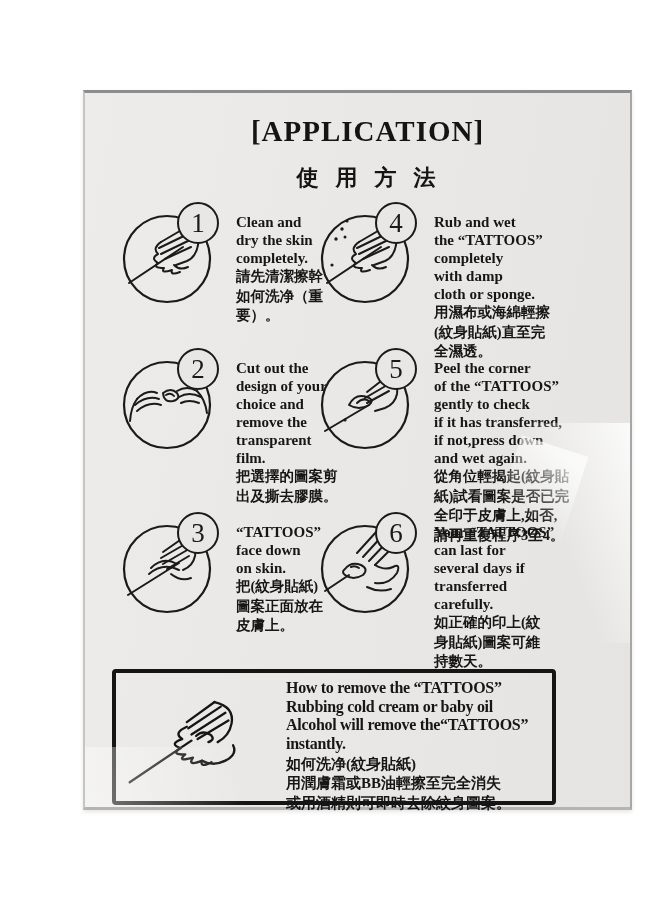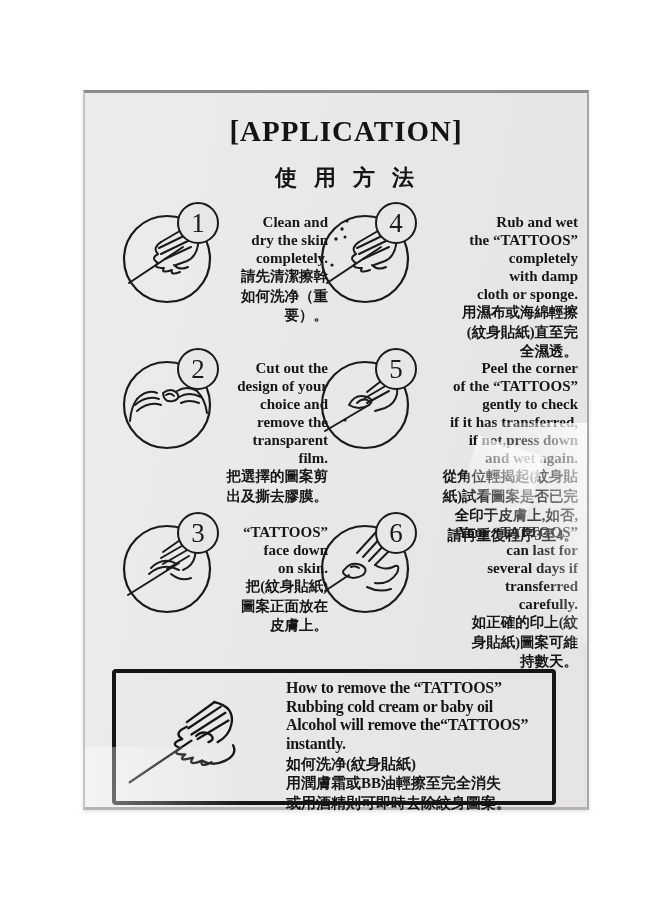--- a/index.html
+++ b/index.html
@@ -4,21 +4,21 @@
 <style>
   :root{
     --background:#ffffff;
     --sheet:#e8e7e5;
     --ink:#1a1a1a;
   }
   *{margin:0;padding:0;box-sizing:border-box;}
   body{width:660px;height:900px;background:var(--background);position:relative;overflow:hidden;
        font-family:"Liberation Serif",serif;}
   .sheet{
-    position:absolute;left:83px;top:90px;width:506px;height:720px;
+    position:absolute;left:83px;top:90px;width:549px;height:720px;
     background:linear-gradient(100deg,#edecea 0%,#e9e8e6 45%,#e5e4e2 100%);
     border-top:3px solid #8d8d8d;
     border-left:2px solid #c6c5c3;
     border-right:2px solid #a8a7a5;
     border-bottom:3px solid #b7b4b0;
     box-shadow:0 2px 4px rgba(0,0,0,0.10);
     color:var(--ink);
   }
   .titles{position:absolute;top:22px;left:0;width:100%;text-align:center;transform:translateX(10px);}
   .title-en{font-weight:bold;font-size:29px;letter-spacing:1px;color:#141414;}
@@ -27,21 +27,21 @@
   .step{position:absolute;display:flex;align-items:flex-start;}
   .pos-r1c1{left:36px;top:108px;} .pos-r1c2{left:234px;top:108px;}
   .pos-r2c1{left:36px;top:254px;} .pos-r2c2{left:234px;top:254px;}
   .pos-r3c1{left:36px;top:418px;} .pos-r3c2{left:234px;top:418px;}
   .circ{width:104px;height:104px;flex:none;color:var(--ink);}
   .circ .main{fill:none;stroke:currentColor;stroke-width:2.2;}
   .circ .bump{fill:var(--sheet);stroke:currentColor;stroke-width:2;}
   .circ .num{fill:currentColor;font-family:"Liberation Serif",serif;font-size:27px;}
   .hand path{fill:none;stroke:currentColor;stroke-width:2;stroke-linecap:round;stroke-linejoin:round;}
   .hand .dot{fill:currentColor;stroke:none;}
-  .step-text{margin-left:1px;margin-top:12px;text-align:right;}
+  .step-text{margin-left:11px;margin-top:12px;}
   .col-left .step-text{width:102px;}
   .col-right .step-text{width:154px;}
   .en{font-weight:bold;font-size:15px;line-height:1.2;white-space:pre-line;color:#161616;}
   .zh{font-weight:bold;font-size:14.5px;line-height:1.35;white-space:pre-line;color:#161616;
       font-family:"Liberation Serif",serif;}
 
   .removal{
     position:absolute;left:27px;top:576px;width:444px;height:136px;
     border:4px solid #151515;border-radius:4px;
     display:flex;align-items:flex-start;padding:4px 6px 4px 6px;

